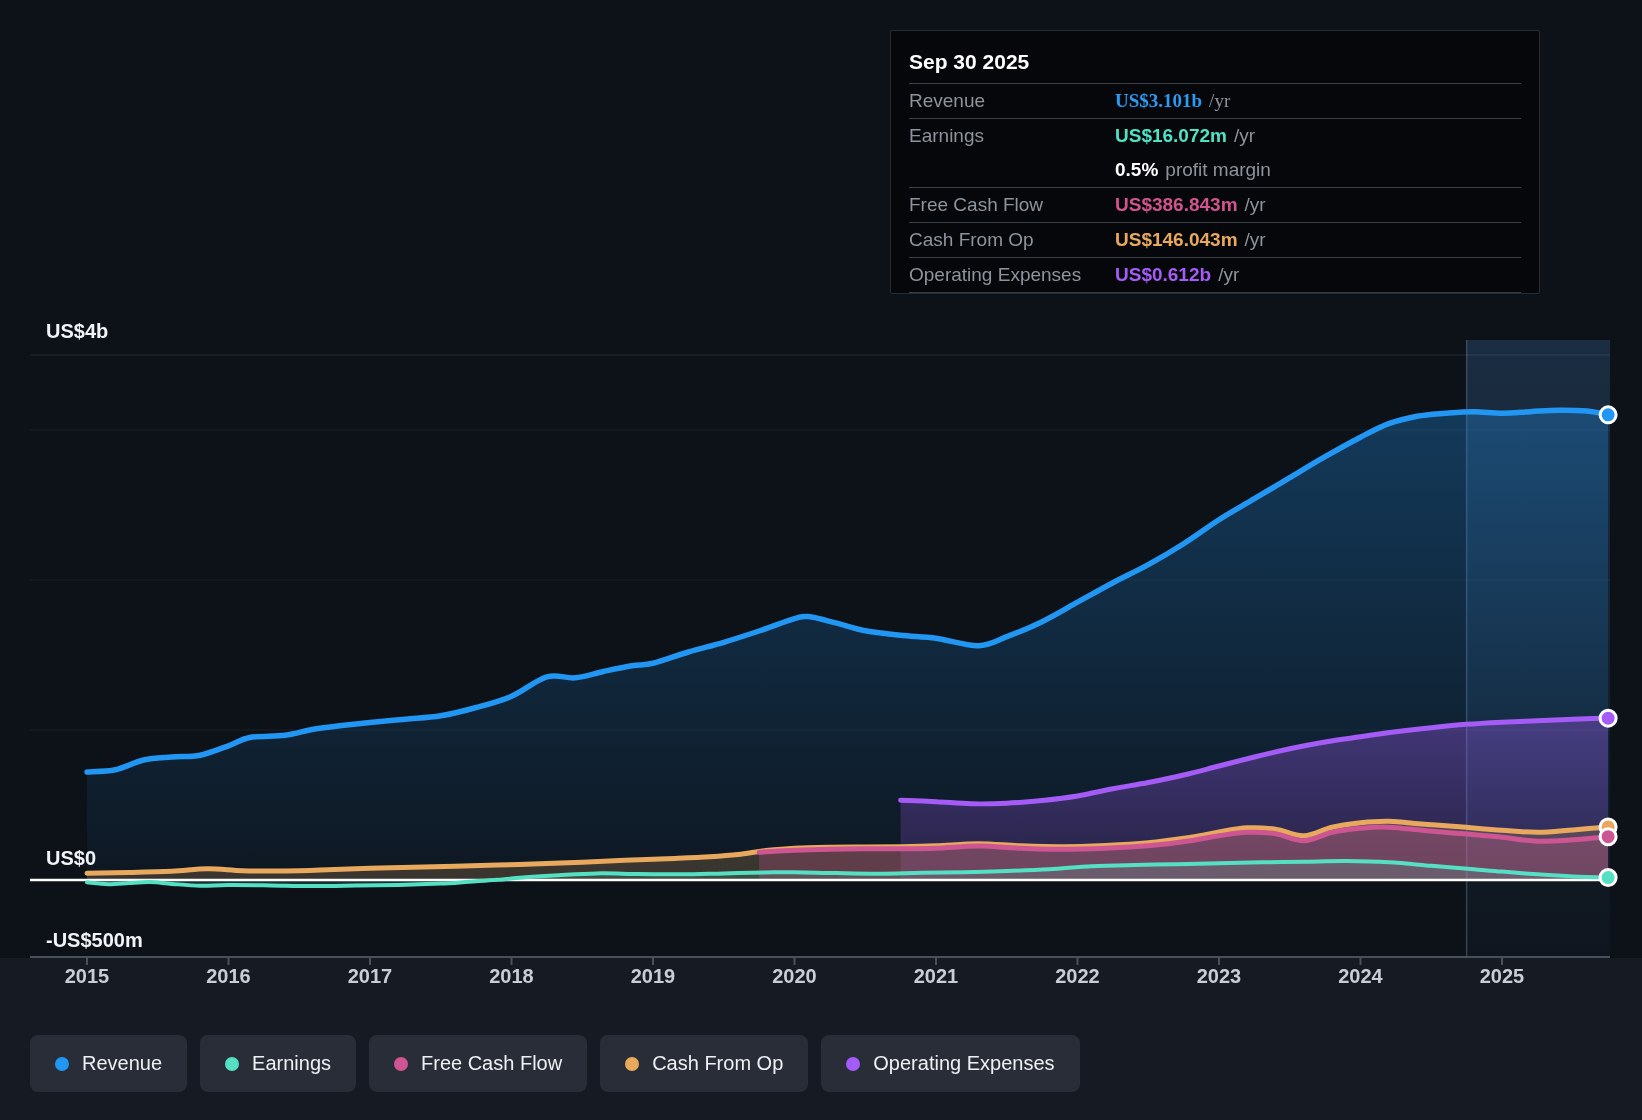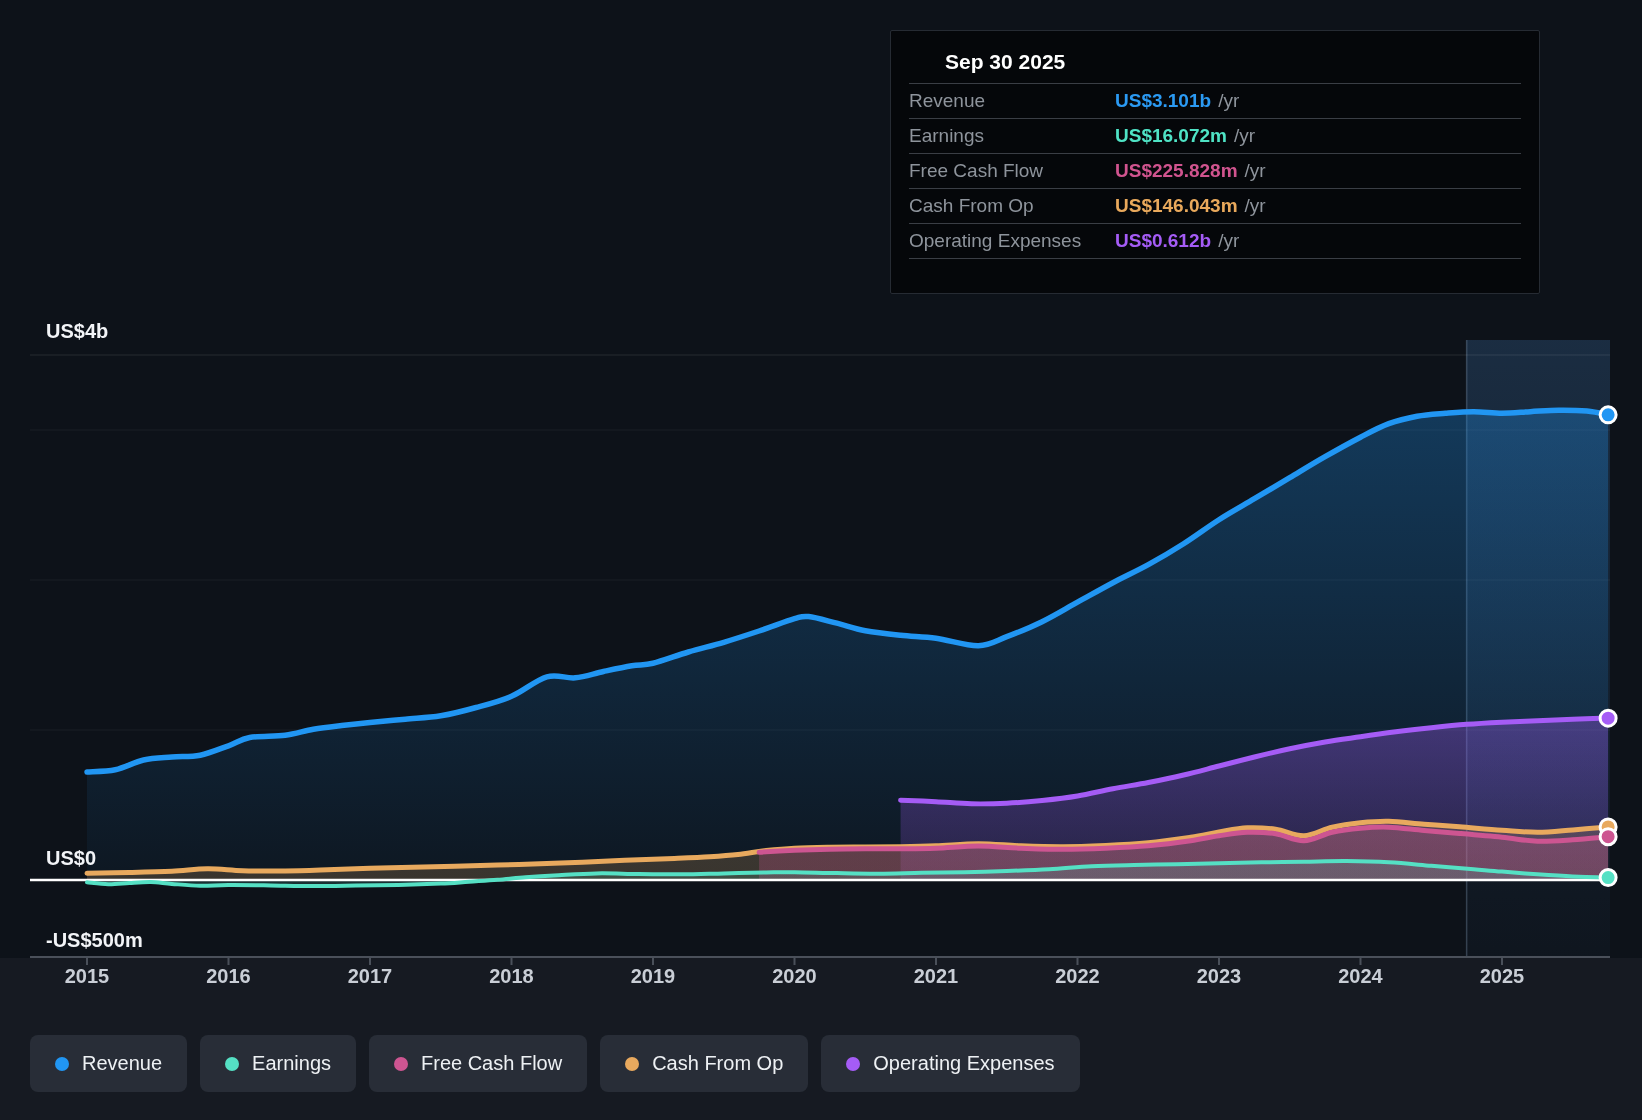--- a/index.html
+++ b/index.html
@@ -6,29 +6,29 @@
   .stage{position:relative;width:1642px;height:1120px;background:#161a22;
          font-family:"Liberation Sans",sans-serif;}
   #chart-svg{position:absolute;left:0;top:0;}
   svg text{font-family:"Liberation Sans",sans-serif;}
 
   
   .tooltip{position:absolute;left:890px;top:30px;width:650px;height:264px;
            box-sizing:border-box;background:#05070a;border:1px solid #262b33;
            border-radius:2px;padding:10px 18px 0 18px;}
   .tt-title{height:42px;display:flex;align-items:center;
-            font-size:21px;font-weight:bold;color:#ffffff;margin-left:36px;}
+            font-size:21px;font-weight:bold;color:#ffffff;}
   .tt-row{display:flex;align-items:center;height:34px;
           border-top:1px solid #3a3e45;}
   .tt-row.no-top{border-top:none;}
   .tt-row.last{border-bottom:1px solid #3a3e45;}
   .tt-label{width:206px;flex:none;font-size:19px;color:#8e949c;}
   .tt-value{font-size:19px;font-weight:bold;white-space:nowrap;}
   .tt-suffix{font-size:19px;font-weight:normal;color:#8e949c;margin-left:7px;}
-  .c-rev{color:#2b9af3;} .c-earn{color:#4fe3c5;text-align:right;} .c-fcf{color:#d1548f;}
+  .c-rev{color:#2b9af3;font-family:Liberation Serif, serif;} .c-earn{color:#4fe3c5;text-align:right;} .c-fcf{color:#d1548f;}
   .c-cop{color:#e9a95c;} .c-opex{color:#a55cf6;} .c-white{color:#ffffff;}
 
   
   .legend{position:absolute;left:30px;top:1035px;display:flex;gap:13px;}
   .legend-btn{display:flex;align-items:center;gap:13px;height:57px;
               padding:0 25px;background:#282d37;border:none;border-radius:8px;
               color:#eef1f4;font-size:20px;font-family:"Liberation Sans",sans-serif;
               cursor:pointer;}
   .legend-dot{width:14px;height:14px;border-radius:50%;flex:none;}
 </style>
@@ -130,25 +130,31 @@
       </span>
     </div>
 
     <div class="tt-row">
       <span class="tt-label">Earnings</span>
       <span class="tt-value c-earn">
         <span>US$16.072m</span><span class="tt-suffix">/yr</span>
       </span>
     </div>
 
+    <div class="tt-row no-top">
+      <span class="tt-label"></span>
+      <span class="tt-value c-white">
+        <span>0.5%</span><span class="tt-suffix">profit margin</span>
+      </span>
+    </div>
 
     <div class="tt-row">
       <span class="tt-label">Free Cash Flow</span>
       <span class="tt-value c-fcf">
-        <span>US$225.828m</span><span class="tt-suffix">/yr</span>
+        <span>US$386.843m</span><span class="tt-suffix">/yr</span>
       </span>
     </div>
 
     <div class="tt-row">
       <span class="tt-label">Cash From Op</span>
       <span class="tt-value c-cop">
         <span>US$146.043m</span><span class="tt-suffix">/yr</span>
       </span>
     </div>
 

